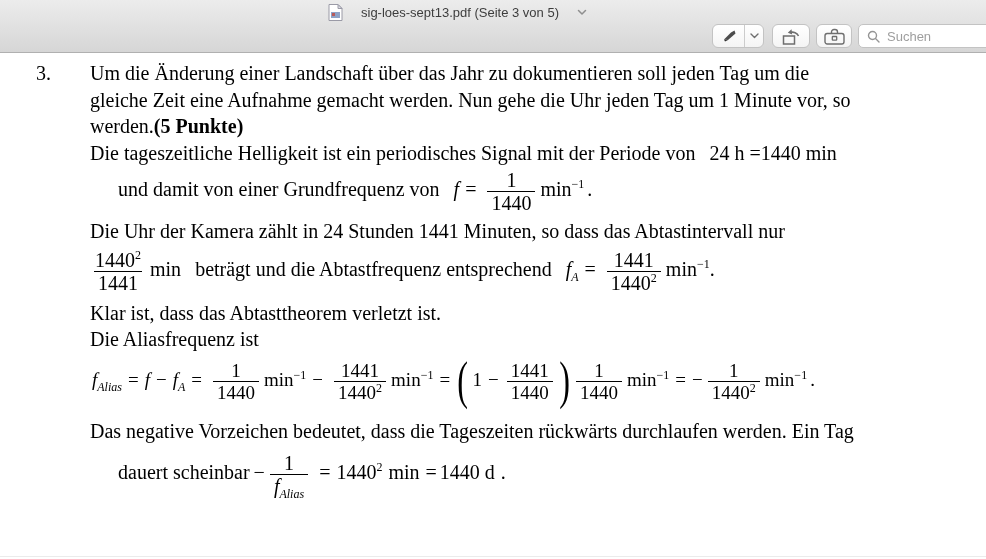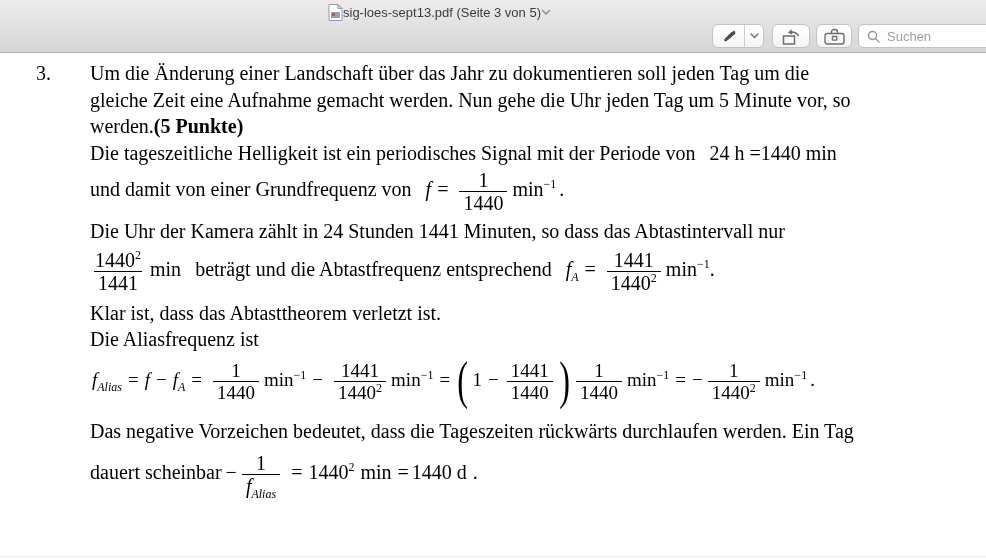--- a/index.html
+++ b/index.html
@@ -8,21 +8,21 @@
     font-family:"Liberation Serif", serif;-webkit-font-smoothing:antialiased;
   }
   
   .titlebar{
     position:absolute;top:0;left:0;width:986px;height:52px;
     background:linear-gradient(#ececec,#d6d6d6);
     border-bottom:1px solid #b0b0b0;z-index:5;
   }
   .title-group{
     position:absolute;left:281px;top:3px;height:18px;
-    display:flex;align-items:center;gap:0;
+    display:flex;align-items:center;gap:18px;
     font-family:"Liberation Sans",sans-serif;font-size:13px;color:#3d3d3d;padding-left:47px;
   }
   .tb-btn{
     position:absolute;top:24px;height:24px;box-sizing:border-box;
     background:linear-gradient(#ffffff,#f4f4f4);
     border:1px solid #c3c3c3;border-radius:6px;
     display:flex;align-items:center;justify-content:center;
   }
   .pen-group{left:712px;width:52px;padding:0;}
   .pen-main{flex:1;display:flex;align-items:center;justify-content:center;height:100%;}
@@ -47,21 +47,21 @@
   }
   .content{padding:7px 38px 0 36px;}
   .prob{display:grid;grid-template-columns:54px 1fr;}
   .prob-num{line-height:26.5px;}
   .prob-line{line-height:26.5px;white-space:nowrap;}
   .prob-last{display:flex;line-height:26.5px;}
   .points{font-weight:bold;}
   .sol{margin:0 0 0 54px;line-height:26px;white-space:nowrap;}
   .gapL{margin-left:14px;}
   
-  .mrow{display:flex;align-items:center;margin-left:54px;white-space:pre;}
+  .mrow{display:flex;align-items:center;margin-left:82px;white-space:pre;}
   .mrow.eqrow{margin-left:56px;}
   .h52{height:52px;}.h56{height:56px;}.h60{height:60px;}.h58{height:58px;}
   .bl{transform:translateY(-2px);}
   .it{font-style:italic;}
   .frac{display:inline-flex;flex-direction:column;align-items:center;line-height:1.12;margin:0 5px;}
   .frac .num{padding:0 4px;}
   .frac .den{border-top:1px solid #000;padding:0 4px;}
   sub{font-size:12px;line-height:0;}
   sup{font-size:12px;line-height:0;}
   .op{margin:0 6px;}
@@ -142,21 +142,21 @@
   </div>
 </div>
 
 <div class="page">
   <div class="content">
 
     <div class="prob">
       <div class="prob-num">3.</div>
       <div>
         <div class="prob-line">Um die Änderung einer Landschaft über das Jahr zu dokumentieren soll jeden Tag um die</div>
-        <div class="prob-line">gleiche Zeit eine Aufnahme gemacht werden. Nun gehe die Uhr jeden Tag um 5 Minute vor, so</div>
+        <div class="prob-line">gleiche Zeit eine Aufnahme gemacht werden. Nun gehe die Uhr jeden Tag um 1 Minute vor, so</div>
         <div class="prob-last">
           <span>werden.</span>
           <span class="points">(5 Punkte)</span>
         </div>
       </div>
     </div>
 
     <p class="sol"><span>Die tageszeitliche Helligkeit ist ein periodisches Signal mit der Periode von</span><span class="gapL">24 h =1440 min</span></p>
 
     <div class="mrow h52">

